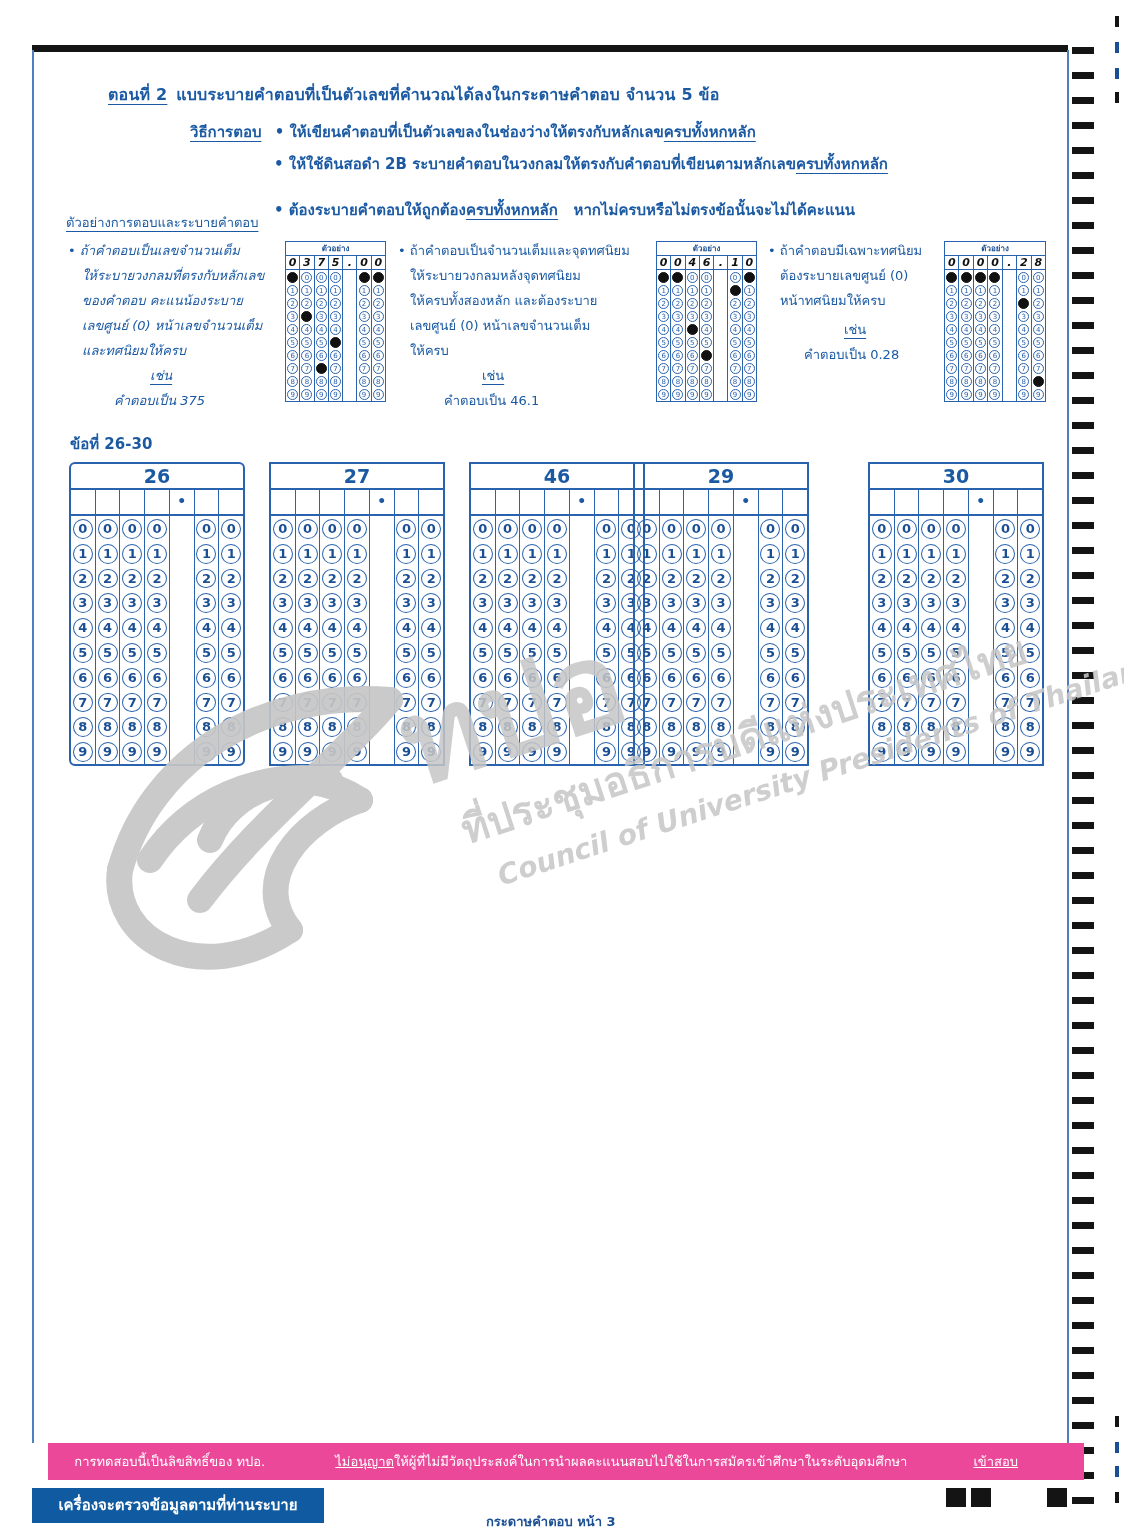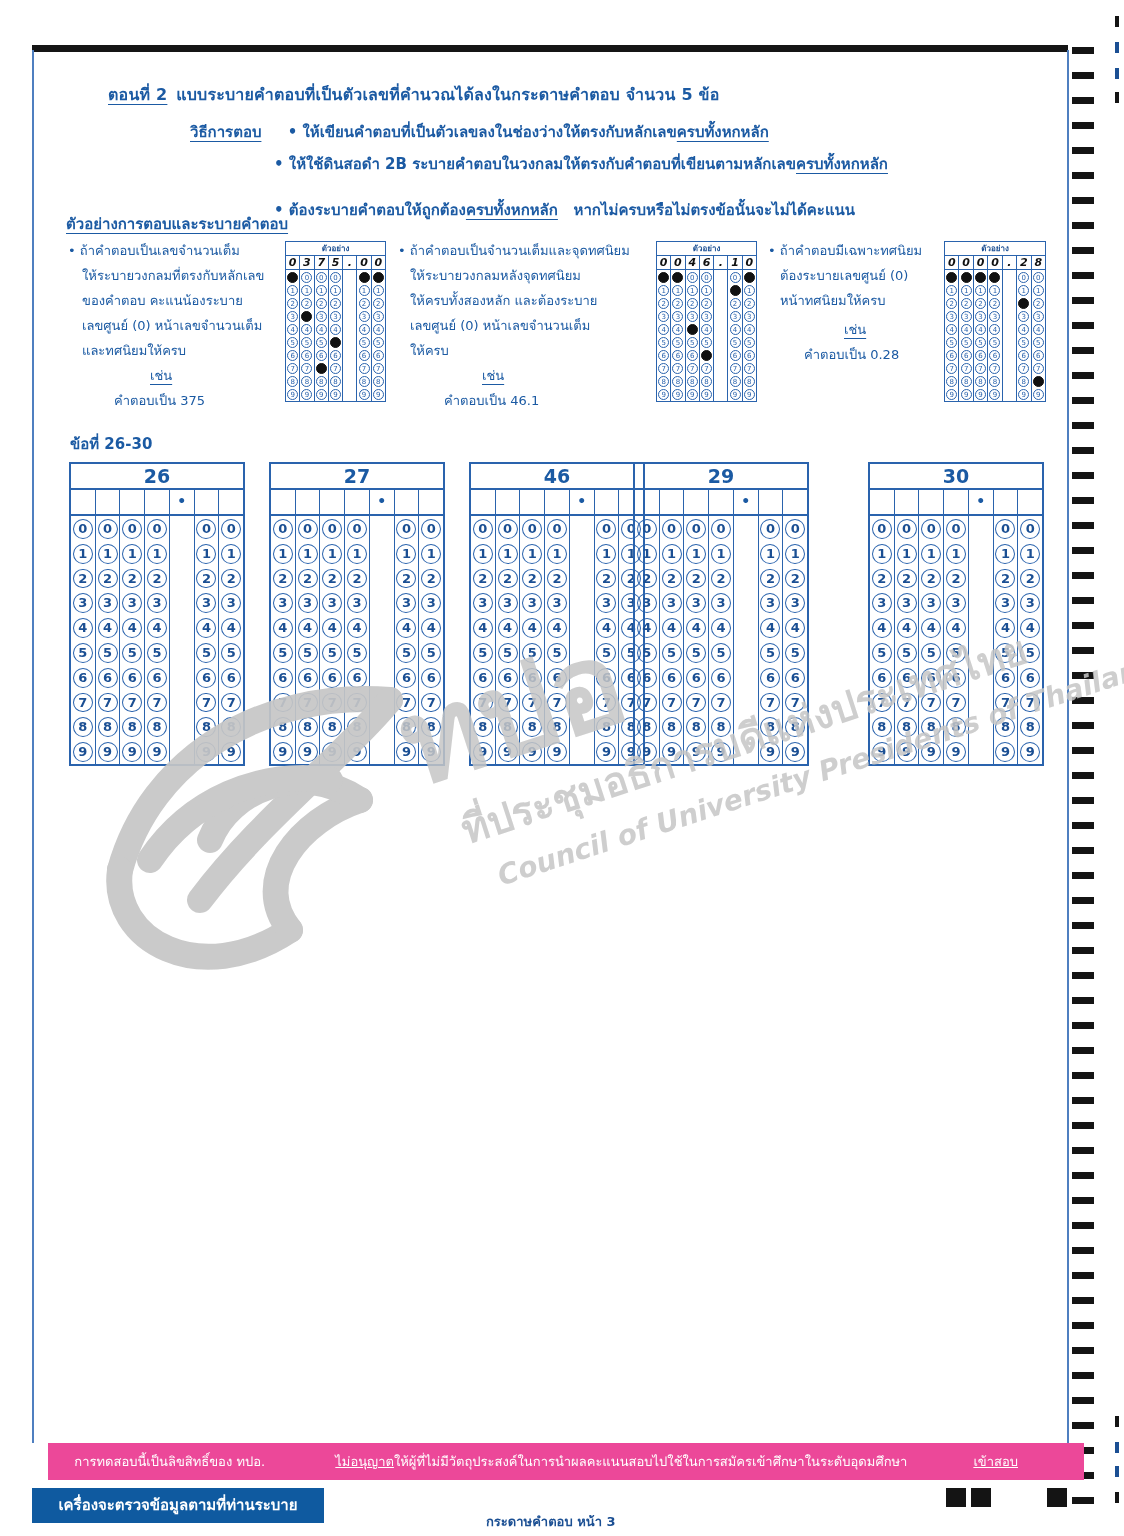--- a/index.html
+++ b/index.html
@@ -7,21 +7,21 @@
   .abs{position:absolute;}
   .topbar{left:32px;top:45px;width:1036px;height:7px;background:#151515;}
   .vline-left{left:32px;top:50px;width:2px;height:1393px;background:#4f7fc0;}
   .vline-right{left:1067px;top:50px;width:2px;height:1430px;background:#4f7fc0;}
   .tm{position:absolute;left:1072px;width:22px;height:7px;background:#141414;}
   .edge{position:absolute;left:1115px;width:4px;height:11px;background:#1b4f93;}
   .edge.k{background:#141414;}
   .title{left:108px;top:82px;font-size:16px;font-weight:bold;color:#1b5aa3;letter-spacing:0.2px;white-space:nowrap;}
   .u{text-decoration:underline;text-underline-offset:4px;}
   .instr{font-size:15px;font-weight:bold;color:#1b5aa3;white-space:nowrap;}
-  .sec{left:66px;top:212px;font-size:15px;font-weight:bold;color:#1b5aa3;}
+  .sec{left:66px;top:212px;font-size:13px;font-weight:normal;color:#1b5aa3;}
   .ex-text{font-size:13px;color:#1b5aa3;line-height:25px;white-space:nowrap;}
   .egrid{position:absolute;border:1.5px solid #2a63ad;background:#fff;}
   .egrid .eh{height:13px;border-bottom:1px solid #2a63ad;text-align:center;font-size:8px;font-weight:bold;line-height:13px;color:#1b4f93;}
   .egrid .ed{display:flex;height:13px;border-bottom:1px solid #2a63ad;}
   .egrid .ed span{flex:1;text-align:center;font-size:11px;font-weight:bold;font-style:italic;color:#111;line-height:13px;border-right:1px solid #2a63ad;}
   .egrid .ed span:last-child{border-right:none;}
   .egrid .eb{display:flex;}
   .egrid .ecol{flex:1;border-right:1px solid #2a63ad;display:flex;flex-direction:column;align-items:center;padding-top:1px;}
   .egrid .ecol:last-child{border-right:none;}
   .egrid .ecol.dot{border-right:1px solid #2a63ad;}
@@ -120,32 +120,32 @@
     <div class="edge k" style="top: 1492px;"></div>
   </div>
 
 <div class="abs title">
   <span class="u">ตอนที่ 2</span>
   <span style="margin-left:3px;">แบบระบายคำตอบที่เป็นตัวเลขที่คำนวณได้ลงในกระดาษคำตอบ  จำนวน  5  ข้อ</span>
 </div>
 
 <div class="abs instr" style="left:190px;top:120px;">
   <span class="u">วิธีการตอบ</span>
-  <span style="margin-left:21px;">• ให้เขียนคำตอบที่เป็นตัวเลขลงในช่องว่างให้ตรงกับหลักเลข</span><span class="u">ครบทั้งหกหลัก</span>
+  <span style="margin-left:8px;">• ให้เขียนคำตอบที่เป็นตัวเลขลงในช่องว่างให้ตรงกับหลักเลข</span><span class="u">ครบทั้งหกหลัก</span>
 </div>
 <div class="abs instr" style="left:274px;top:152px;">
   <span>• ให้ใช้ดินสอดำ 2B ระบายคำตอบในวงกลมให้ตรงกับคำตอบที่เขียนตามหลักเลข</span><span class="u">ครบทั้งหกหลัก</span>
 </div>
 <div class="abs instr" style="left:274px;top:198px;">
   <span>• ต้องระบายคำตอบให้ถูกต้อง</span><span class="u">ครบทั้งหกหลัก</span><span style="white-space:pre;">   หากไม่ครบหรือไม่ตรงข้อนั้นจะไม่ได้คะแนน</span>
 </div>
 
 <div class="abs sec u">ตัวอย่างการตอบและระบายคำตอบ</div>
 
-<div class="abs ex-text" style="left:68px;top:238px;">
+<div class="abs ex-text" style="left:68px;top:238px;font-style:italic;">
   <div>• ถ้าคำตอบเป็นเลขจำนวนเต็ม</div>
   <div style="padding-left:14px">ให้ระบายวงกลมที่ตรงกับหลักเลข</div>
   <div style="padding-left:14px">ของคำตอบ  คะแนน้องระบาย</div>
   <div style="padding-left:14px">เลขศูนย์ (0) หน้าเลขจำนวนเต็ม</div>
   <div style="padding-left:14px">และทศนิยมให้ครบ</div>
   <div style="padding-left:82px" class="u">เช่น</div>
   <div style="padding-left:46px">คำตอบเป็น 375</div>
 </div>
 <div class="abs ex-text" style="left:398px;top:238px;">
   <div>• ถ้าคำตอบเป็นจำนวนเต็มและจุดทศนิยม</div>
@@ -421,21 +421,21 @@
         <div class="ebub">6</div>
         <div class="ebub">7</div>
         <div class="ebub f">8</div>
         <div class="ebub">9</div>
       </div>
     </div>
   </div>
 
 <div class="abs q-label">ข้อที่ 26-30</div>
 
-<div class="grid" id="g0" style="left:69px;">
+<div class="grid" id="g0" style="left:69px;border-radius:6px;">
     <div class="gh">26</div>
     <div class="gw">
       <span></span>
       <span></span>
       <span></span>
       <span></span>
       <span>•</span>
       <span></span>
       <span></span>
     </div>

